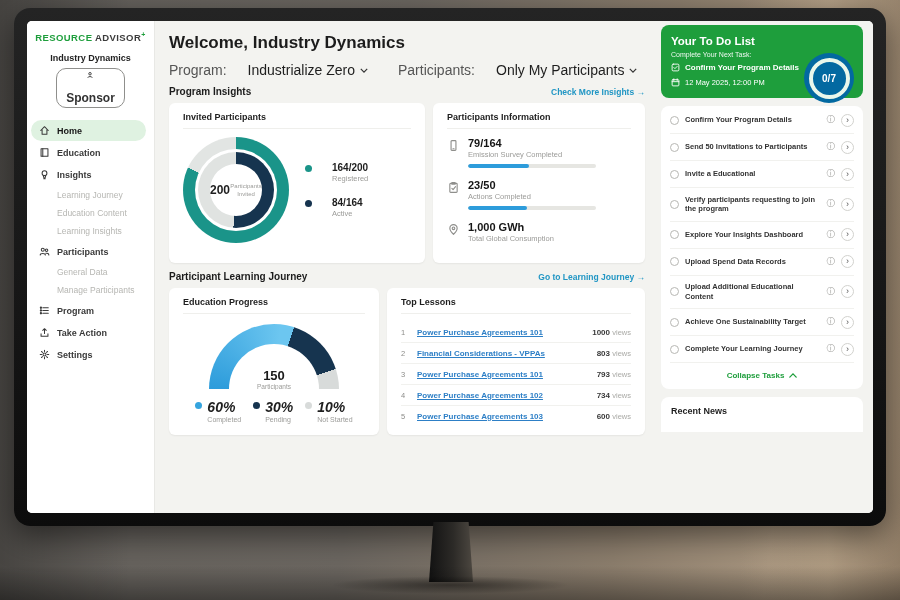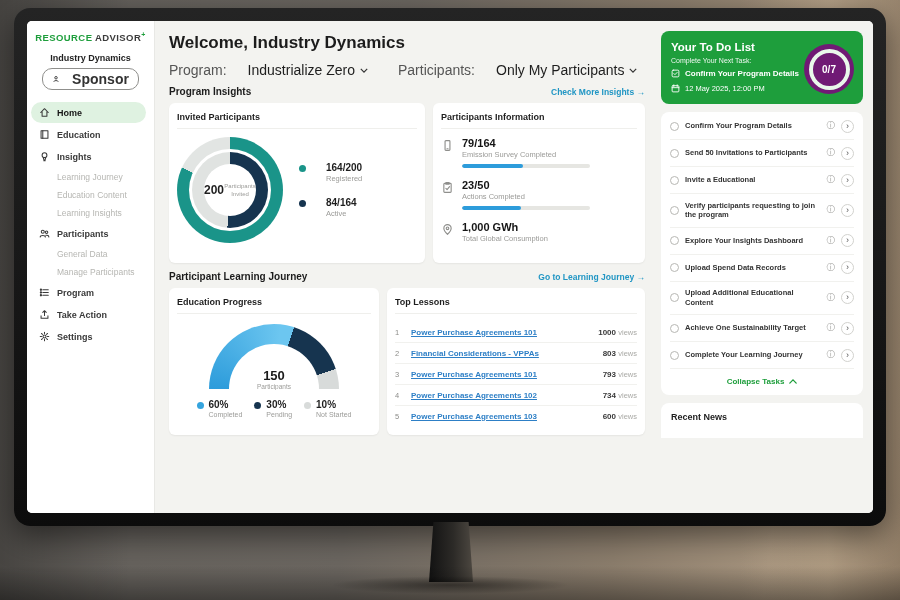--- a/index.html
+++ b/index.html
@@ -29,42 +29,42 @@
 
   
   .sidebar { width:128px; flex-shrink:0; background:#fff; border-right:1px solid #e8e8e5; padding-top:10px; }
   .logo { text-align:center; font-weight:bold; font-size:9.5px; letter-spacing:.4px; }
   .logo-primary { color:#1E9E3C; }
   .logo-secondary { color:#3b3b3b; }
   .logo-sup { color:#1E9E3C; font-size:7px; vertical-align:super; }
   .org { text-align:center; font-weight:bold; font-size:9px; margin-top:10px; color:#222; }
   .badge-wrap { text-align:center; margin-top:5px; }
   .badge { display:inline-flex; align-items:center; gap:12px; border:1px solid #8f8f8c;
-    border-radius:10px; padding:2px 9px; font-weight:bold; font-size:14px; color:#333; background:#fff; cursor:pointer; }
+    border-radius:10px; padding:2px 9px; font-weight:bold; font-size:12px; color:#333; background:#fff; cursor:pointer;flex-direction:column; }
   .badge svg { width:8px; height:8px; stroke:#333; fill:none; stroke-width:1.8; }
   .nav { margin-top:12px; }
   .nav-item { display:flex; align-items:center; gap:7px; padding:5px 12px; margin:1px 0;
     font-weight:bold; font-size:9px; color:#3a3a3a; cursor:pointer; }
   .nav-item svg { width:11px; height:11px; stroke:#3a3a3a; fill:none; stroke-width:1.5;
     stroke-linecap:round; stroke-linejoin:round; flex-shrink:0; }
   .nav-item.active { background:#DFF2E1; border-radius:13px; margin:1px 8px 1px 4px; padding:5px 8px; color:#151515; }
   .nav-sub { padding:4px 12px 4px 30px; font-size:8.5px; color:#b6b6b2; cursor:pointer; }
 
   
   .main { flex:1; min-width:0; background:#F3F3F0; padding:10px 12px 0 14px; }
   .welcome { font-size:17px; font-weight:bold; color:#1c1c1c; margin:2px 0 9px; }
   .filters { display:flex; gap:30px; align-items:center; font-size:14px; color:#555; margin-bottom:8px; white-space:nowrap; }
   .filter { display:flex; align-items:center; cursor:pointer; }
   .filter-value { font-weight:normal; color:#1e1e1e; margin-left:5px;padding-left:16px; }
   .filter svg { width:8px; height:5px; margin-left:5px; stroke:#333; fill:none; stroke-width:1.5; }
   .section-row { display:flex; justify-content:space-between; align-items:center; margin:6px 0;gap:43px; }
   .section-title { font-weight:bold; font-size:10px; color:#1c1c1c; }
   .section-link { font-weight:bold; font-size:8.5px; color:#2196C4; cursor:pointer; white-space:nowrap; }
   .cards { display:flex; gap:8px; margin-bottom:8px; align-items:stretch; }
-  .card { background:#fff; border-radius:6px; padding:9px 8px; box-shadow:0 1px 2px rgba(0,0,0,.06); }
+  .card { background:#fff; border-radius:6px; padding:9px 14px; box-shadow:0 1px 2px rgba(0,0,0,.06); }
   .card-title { font-weight:bold; font-size:9px; color:#1e1e1e; padding-bottom:6px; border-bottom:1px solid #efefec; margin-bottom:8px; }
 
   .card-invited { width:256px; flex-shrink:0; }
   .invited-body { display:flex; align-items:center; }
   .donut { position:relative; width:106px; height:106px; flex-shrink:0; }
   .donut-outer { position:absolute; inset:0; border-radius:50%;
     background:conic-gradient(#1A9489 0 295deg,#E2E5E3 295deg 360deg); }
   .donut-gap { position:absolute; inset:12px; border-radius:50%; background:#fff; }
   .donut-inner { position:absolute; inset:15px; border-radius:50%;
     background:conic-gradient(#16344F 0 184deg,#E0E3E1 184deg 360deg); }
@@ -92,43 +92,43 @@
   .card-progress { width:210px; flex-shrink:0; }
   .gauge-wrap { position:relative; width:130px; height:66px; margin:10px auto 2px; overflow:hidden; }
   .gauge { position:absolute; left:0; top:0; width:130px; height:130px; border-radius:50%;
     background:conic-gradient(from 270deg,#2D9CDB 0deg,#6CC6F0 96deg 108deg,#16344F 108deg 162deg,#D8DBDA 162deg 180deg,#fff 180deg 360deg); }
   .gauge-hole { position:absolute; left:20px; top:20px; width:90px; height:90px; border-radius:50%; background:#fff; }
   .gauge-center { position:absolute; left:0; right:0; bottom:0; text-align:center; }
   .gauge-val { font-weight:bold; font-size:13px; color:#1a1a1a; }
   .gauge-lab { font-size:6.5px; color:#9b9b98; }
   .gauge-legend { display:flex; justify-content:center; gap:12px; margin-top:9px; }
   .gauge-legend .legend-item { gap:5px; }
-  .gauge-legend .legend-val { font-size:10px; }
+  .gauge-legend .legend-val { font-size:14px;font-style:italic; }
   .gauge-legend .legend-lab { font-size:7px; }
 
   .card-lessons { flex:1; min-width:0; }
   .lesson { display:flex; align-items:center; gap:8px; padding:5.5px 0; border-bottom:1px solid #f1f1ee; }
   .lesson:last-child { border-bottom:none; }
   .lesson-rank { width:8px; font-size:7.5px; color:#8c8c89; flex-shrink:0; }
   .lesson-link { flex:1; min-width:0; font-size:8px; font-weight:bold; color:#2D7FC6;
     text-decoration:underline; white-space:nowrap; overflow:hidden; text-overflow:ellipsis; cursor:pointer; }
   .lesson-views { white-space:nowrap; font-size:8px; color:#3a3a3a; font-weight:bold; }
   .lesson-views .views-word { color:#a9a9a5; font-weight:normal; font-size:7.5px; }
 
   
-  .rightpanel { width:216px; flex-shrink:0; background:#F3F3F0; padding:10px 10px 0 4px; }
+  .rightpanel { width:216px; flex-shrink:0; background:#F3F3F0; padding:4px 10px 0 4px; }
   .todo-card { position:relative; background:#1E9E3C; border-radius:8px; padding:10px 10px 11px; color:#fff; }
   .todo-title { font-weight:bold; font-size:11.5px; }
   .todo-sub { font-size:7px; margin-top:4px; opacity:.92; }
   .todo-task { display:flex; align-items:center; gap:5px; margin-top:5px; font-weight:bold; font-size:8px; padding-right:52px; }
   .todo-task svg, .todo-date svg { width:9px; height:9px; stroke:#fff; fill:none; stroke-width:1.6;
     stroke-linecap:round; stroke-linejoin:round; flex-shrink:0; }
   .todo-date { display:flex; align-items:center; gap:5px; margin-top:6px; font-size:7.5px; padding-right:52px; }
-  .todo-progress { position:absolute; right:9px; top:13px; width:50px; height:50px; border-radius:50%;
-    background:#701a75; display:grid; place-items:center; }
+  .todo-progress { position:absolute; right:9px; top:28px; width:50px; height:50px; border-radius:50%;
+    background:#0369a1; display:grid; place-items:center; }
   .todo-ring { width:41px; height:41px; border-radius:50%; border:4px solid #E9F7EB;
     display:grid; place-items:center; font-weight:bold; font-size:10px; color:#fff; }
 
   .tasks-card { background:#fff; border-radius:8px; margin-top:8px; padding:1px 9px; }
   .task { display:flex; align-items:center; gap:6px; padding:6.5px 0; border-bottom:1px solid #f1f1ee; cursor:pointer; }
   .task-check { width:9px; height:9px; border:1px solid #b7b7b3; border-radius:50%; flex-shrink:0; cursor:pointer; }
   .task-label { flex:1; font-size:7.5px; font-weight:bold; color:#333; line-height:1.3; }
   .task-info { color:#9a9a97; font-size:8.5px; cursor:pointer; flex-shrink:0; }
   .task-go { width:13px; height:13px; border:1px solid #d2d2ce; border-radius:50%; display:grid;
     place-items:center; font-size:9px; color:#555; flex-shrink:0; cursor:pointer; line-height:1; }

